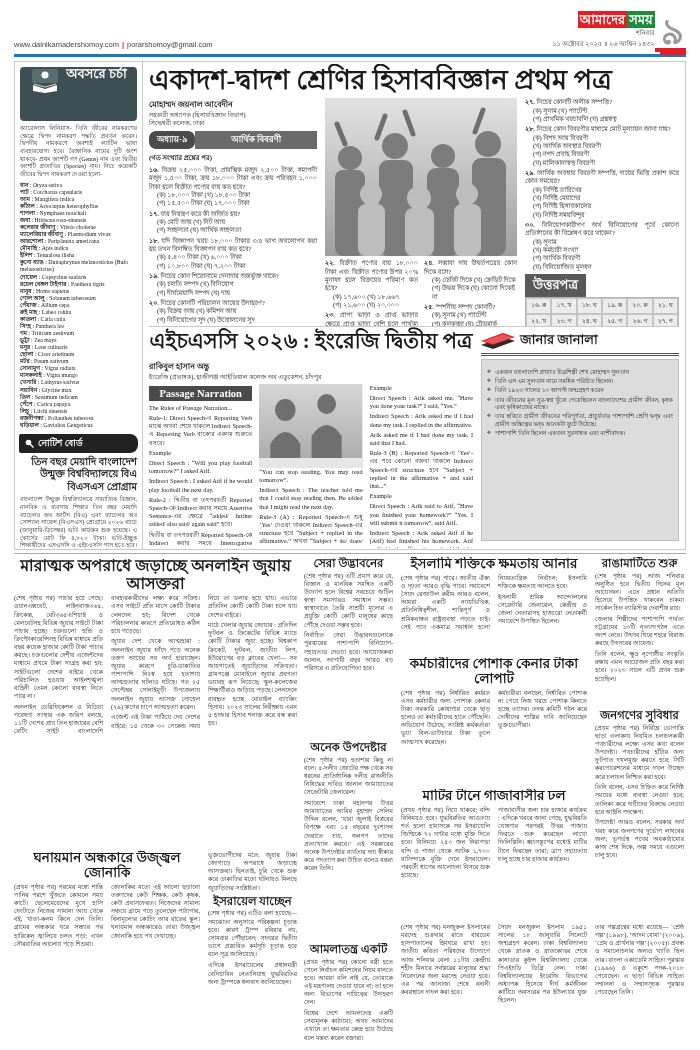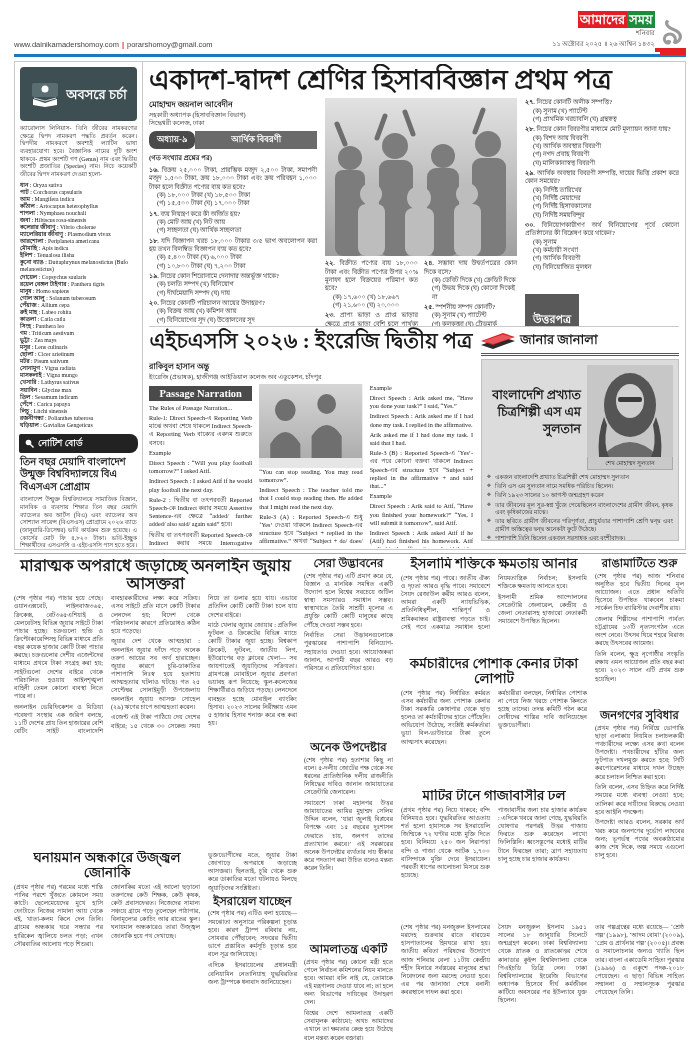--- a/index.html
+++ b/index.html
@@ -18,31 +18,31 @@
   .sectiontitle{font-size:31px;font-weight:bold;line-height:.95;letter-spacing:.5px;color:#111;
                 border-left:1px solid #bbb;border-top:3px solid #e31e25;
                 margin-left:10px;padding:2px 6px 0 10px;}
   .pagenum{font-size:36px;font-weight:bold;color:#9a9a9a;line-height:.9;padding:0 2px 0 6px;
            border-bottom:4px solid #e31e25;}
   .bluerule{height:3px;background:#1b79c0;margin:2px 14px 0 14px;position:relative;}
   .bluerule .redchip{position:absolute;right:0;top:-4px;width:26px;height:5px;background:#e31e25;}
   
   .content{display:flex;margin:4px 14px 0 14px;height:489px;border:1px solid #c9c9c9;box-sizing:border-box;}
   .rail{width:128px;flex:0 0 128px;border-right:1px solid #c9c9c9;padding:5px 5px 0 5px;box-sizing:border-box;overflow:hidden;}
-  .rail-logo{background:#3d4f52;border-radius:4px;height:54px;display:flex;align-items:center;justify-content:center;gap:6px;margin-bottom:4px;}
+  .rail-logo{background:#3d4f52;border-radius:4px;height:54px;display:flex;align-items:flex-start;justify-content:center;gap:6px;margin-bottom:4px;}
   .rail-logo .txt{color:#fff;font-weight:bold;font-size:13px;line-height:1;text-align:right;}
   .rail-title{font-size:11px;font-weight:bold;text-align:center;margin:3px 0 2px 0;line-height:1.2;}
   .rail-intro{font-size:5.9px;line-height:1.3;text-align:justify;margin:0 0 3px 0;}
   .species{list-style:none;margin:0;padding:0;font-size:5.8px;line-height:1.22;}
   .species b{font-weight:bold;}
   .species .lat{font-style:normal;}
   .species .lat::before{content:" : ";}
   .notice-banner{background:#222;color:#fff;font-size:9px;font-weight:bold;display:flex;align-items:center;gap:4px;
                  padding:2px 6px;margin:5px -1px 3px -1px;border-radius:2px 8px 8px 2px;}
-  .notice-title{font-size:10px;font-weight:bold;text-align:left;line-height:1.25;margin:2px 0 3px 0;}
+  .notice-title{font-size:10px;font-weight:bold;text-align:right;line-height:1.25;margin:2px 0 3px 0;}
   .notice-body{font-size:5.9px;line-height:1.3;text-align:justify;margin:0;}
   .mainarea{flex:1;padding:2px 6px 0 6px;overflow:hidden;}
   
   .acct{border-bottom:1px solid #c9c9c9;height:262px;overflow:hidden;}
   .acct-title{font-size:27px;font-weight:bold;text-align:left;margin:2px 0 4px 0;line-height:1.05;}
   .acct-cols{display:flex;gap:8px;}
   .acct-colA{width:168px;flex:0 0 168px;}
   .acct-colB{width:192px;flex:0 0 192px;}
   .acct-colC{flex:1;min-width:0;}
   .byline-name{font-size:8px;font-weight:bold;}
@@ -51,21 +51,21 @@
   .chapterbar .c1{background:#4a4a4a;color:#fff;font-size:8.5px;font-weight:bold;padding:2px 8px;border-radius:7px;}
   .chapterbar .c2{background:#6a6a6a;color:#fff;font-size:8.5px;font-weight:bold;padding:2px 8px;flex:1;text-align:center;}
   .prevnote{font-size:6.8px;font-weight:bold;margin:1px 0 2px 0;}
   .q{font-size:6.4px;line-height:1.3;margin-bottom:2px;text-align:justify;}
   .q .qn{font-weight:bold;}
   .q .opt{padding-left:8px;text-align:left;}
   .photo-wrap{line-height:0;}
   .minirow{display:flex;gap:6px;margin-top:3px;}
   .minirow>div{flex:1;min-width:0;}
   .ansbox{margin-top:3px;}
-  .ans-head{background:#595959;color:#fff;font-size:11px;font-weight:bold;display:inline-block;padding:17px 8px;margin-top:20px;}
+  .ans-head{background:#595959;color:#fff;font-size:13px;font-weight:bold;display:inline-block;padding:1px 8px;}
   .ans-grid{display:grid;grid-template-columns:repeat(6,1fr);border:1px solid #b5b5b5;background:#ececec;}
   .ans-grid span{font-size:6.2px;padding:1.5px 2px;border:0.5px solid #c4c4c4;text-align:center;}
   
   .hscrow{display:flex;gap:8px;padding-top:3px;height:218px;overflow:hidden;}
   .hsc{flex:1;min-width:0;}
   .hsc-title{font-size:21px;font-weight:bold;text-align:center;margin:0 0 3px 0;line-height:1.05;}
   .hsc-byline{margin-bottom:3px;}
   .hsc-cols{display:flex;gap:7px;}
   .hsc-cols .hc{flex:1;min-width:0;}
   .pn-banner{background:#4a4a4a;color:#fff;text-align:center;font-weight:bold;font-size:10.5px;
@@ -461,35 +461,20 @@
             <span>
               <svg width="34" height="16" viewBox="0 0 34 16">
                 <polygon points="0,12 22,4 34,8 12,16" fill="#2b2b2b"></polygon>
                 <polygon points="0,8 22,0 34,4 12,12" fill="#e31e25"></polygon>
                 <polygon points="2,8 22,1.5 32,4.5 12,11" fill="#ffffff" opacity="0.25"></polygon>
               </svg>
             </span>
             <span class="jj-title">জানার জানালা</span>
           </div>
           <div class="jj-box">
-            <div class="jj-toprow">
-              <div class="jj-feature">বাংলাদেশি প্রখ্যাত চিত্রশিল্পী এস এম সুলতান</div>
-              <div class="jj-photo">
-                <svg width="86" height="92" viewBox="0 0 86 92">
-                  <rect width="86" height="92" fill="#c7c7c7"></rect>
-                  <ellipse cx="43" cy="40" rx="26" ry="32" fill="#555555"></ellipse>
-                  <ellipse cx="43" cy="36" rx="14" ry="17" fill="#cfcfcf"></ellipse>
-                  <rect x="31" y="32" width="24" height="5" rx="2" fill="#3a3a3a"></rect>
-                  <path d="M14 92 Q43 62 72 92 Z" fill="#6a6a6a"></path>
-                  <path d="M20 60 Q16 80 22 92 L12 92 Q10 70 17 52 Z" fill="#4a4a4a"></path>
-                  <path d="M66 60 Q70 80 64 92 L74 92 Q76 70 69 52 Z" fill="#4a4a4a"></path>
-                </svg>
-                <div class="jj-caption">শেখ মোহাম্মদ সুলতান</div>
-              </div>
-            </div>
             <ul class="jj-facts">
 
             <li>একজন বাংলাদেশি প্রখ্যাত চিত্রশিল্পী শেখ মোহাম্মদ সুলতান</li>
                 <li>তিনি এস এম সুলতান নামে সমধিক পরিচিত ছিলেন।</li>
                 <li>তিনি ১৯২৩ সালের ১০ আগস্ট জন্মগ্রহণ করেন</li>
                 <li>তার জীবনের মূল সুর-স্বপ্ন খুঁজে পেয়েছিলেন বাংলাদেশের গ্রামীণ জীবন, কৃষক এবং কৃষিকাজের মাঝে।</li>
                 <li>তার ছবিতে গ্রামীণ জীবনের পরিপূর্ণতা, প্রাচুর্যতার পাশাপাশি শ্রেণি দ্বন্দ্ব এবং গ্রামীণ অস্তিত্বের দ্বন্দ্ব অনেকটা ফুটে উঠেছে।</li>
                 <li>পাশাপাশি তিনি ছিলেন একজন সুরসাধক এবং বংশীবাদক।</li>
               </ul>
           </div>

